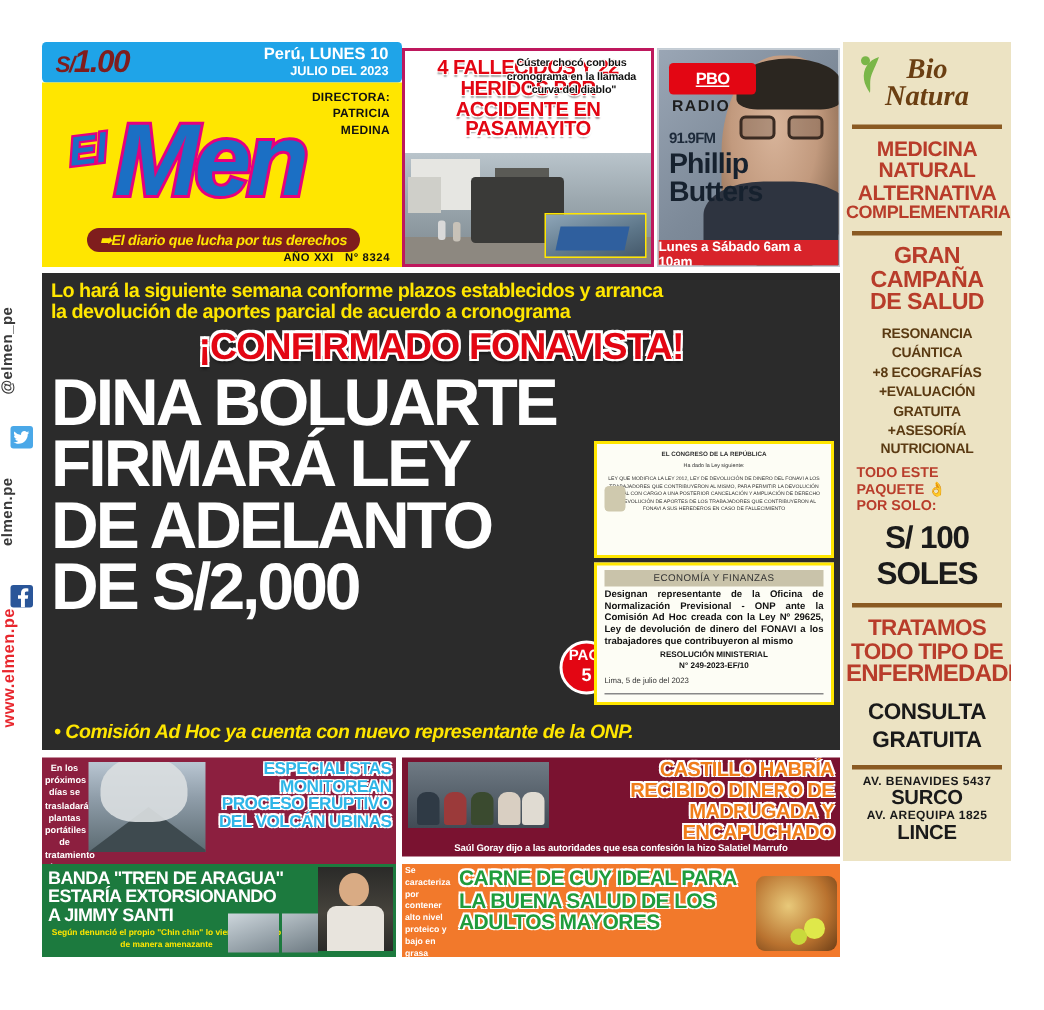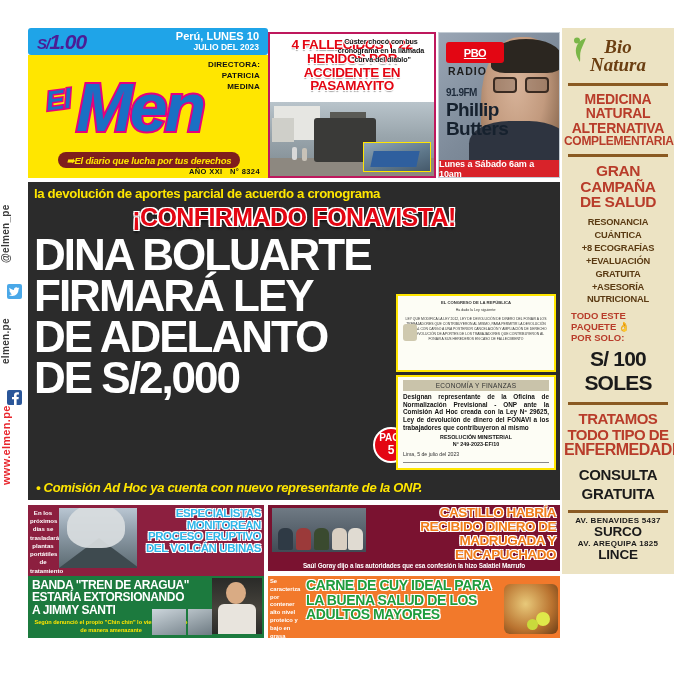--- a/index.html
+++ b/index.html
@@ -32,21 +32,21 @@
   .ic-fb { top:210px; background:#2a5699; }
   .ic-tw svg, .ic-fb svg { display:block; }
 
   
   .topbar {
     position:absolute; left:28px; top:28px; width:240px; height:27px;
     background:#1fa4e8; border-radius:3px;
     display:flex; align-items:center; justify-content:space-between;
     padding:0 9px;
   }
-  .price { color:#4c1d95; font-size:21px; font-weight:bold; font-style:italic; letter-spacing:-1px; }
+  .price { color:#7f1d1d; font-size:21px; font-weight:bold; font-style:italic; letter-spacing:-1px; }
   .price .sym { font-size:15px; }
   .datewrap { text-align:right; color:#ffffff; line-height:1.05; }
   .date-l1 { font-size:11px; font-weight:bold; }
   .date-l2 { font-size:8.5px; font-weight:bold; }
 
   
   .masthead {
     position:absolute; left:28px; top:55px; width:240px; height:123px;
     background:#ffe600;
   }
@@ -455,20 +455,21 @@
       <div class="bio-addr">AV. BENAVIDES 5437</div>
       <div class="bio-dist">SURCO</div>
       <div class="bio-addr">AV. AREQUIPA 1825</div>
       <div class="bio-dist">LINCE</div>
     </div>
 
   </div>
 
   <div class="main">
     <div class="kicker">
+      <div>Lo hará la siguiente semana conforme plazos establecidos y arranca</div>
       <div>la devolución de aportes parcial de acuerdo a cronograma</div>
     </div>
     <div class="confirm">¡CONFIRMADO FONAVISTA!</div>
     <div class="bighead">
       <div>DINA BOLUARTE</div>
       <div>FIRMARÁ LEY</div>
       <div>DE ADELANTO</div>
       <div>DE S/2,000</div>
     </div>
     <div class="pagbadge">

